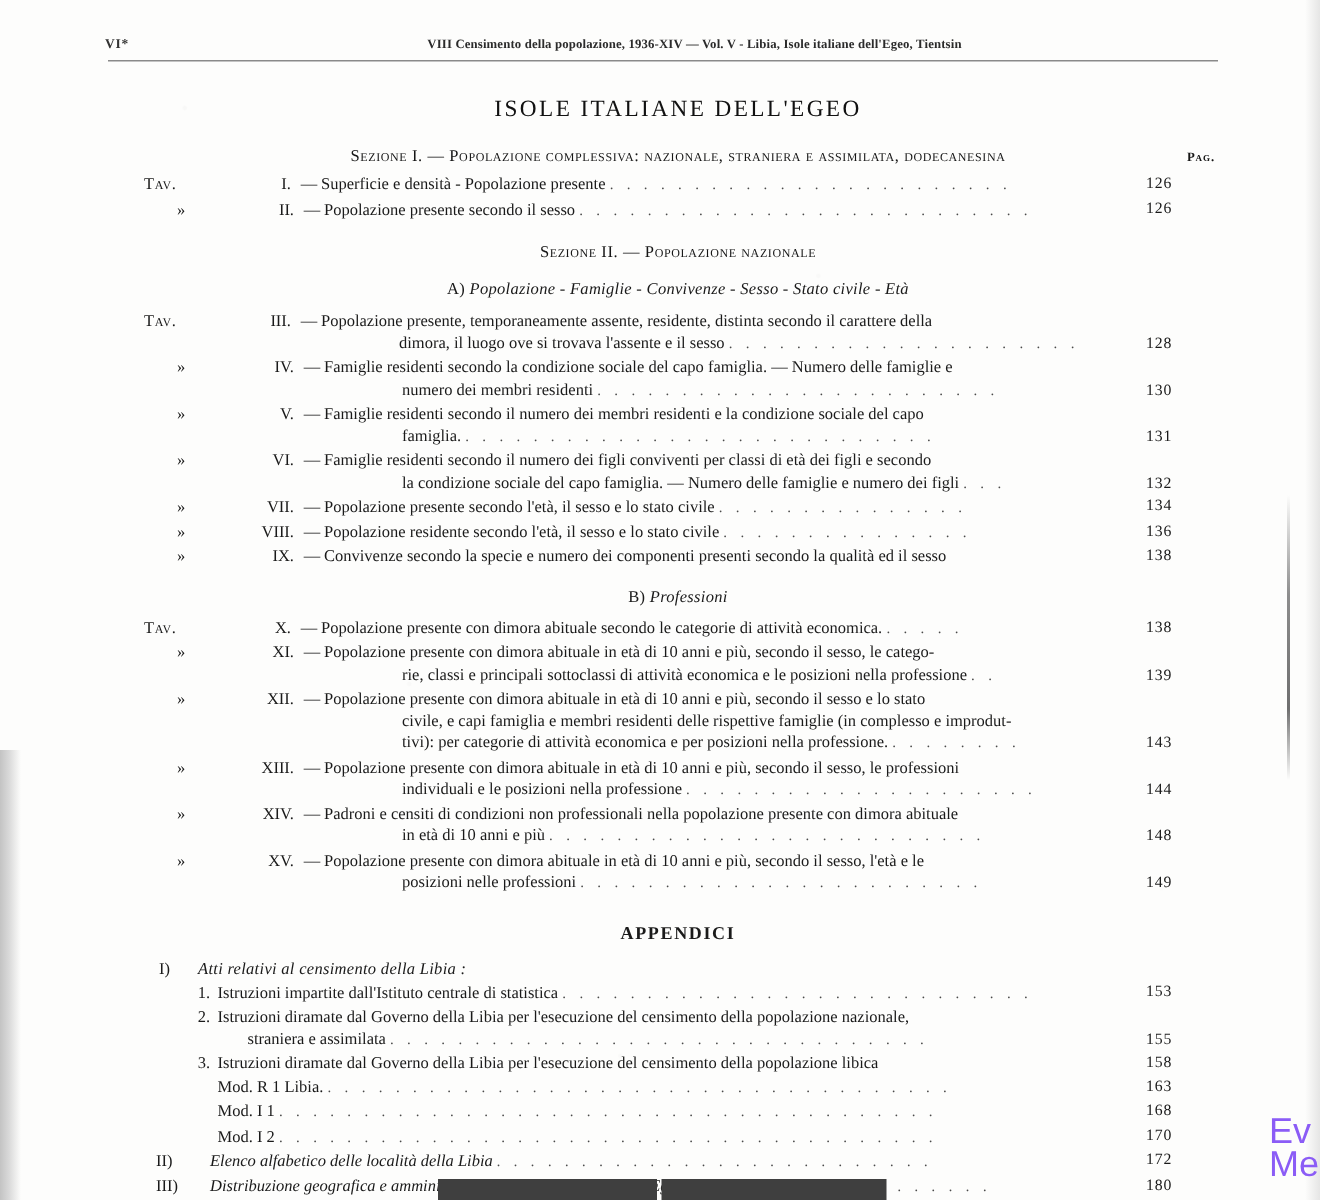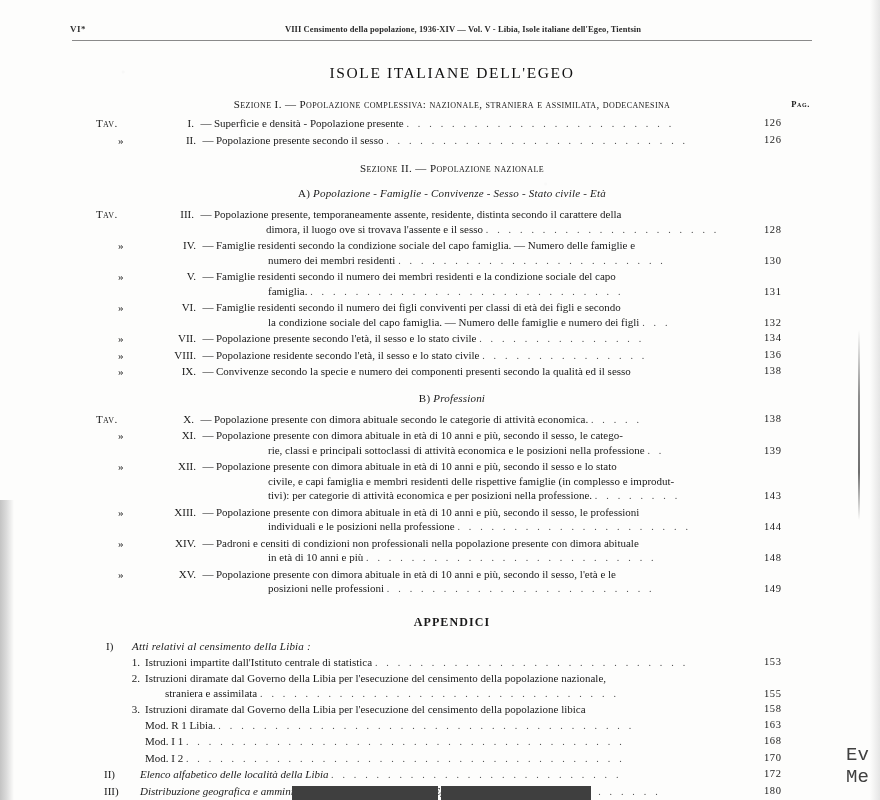--- a/index.html
+++ b/index.html
@@ -47,24 +47,24 @@
   .fold-line {
     position: absolute;
     left: 858px; top: 330px;
     width: 2px; height: 190px;
     background: linear-gradient(to bottom, rgba(255,255,255,0), #8d8d8d 35%, #6f6f6f 75%, rgba(255,255,255,0));
     pointer-events: none;
   }
   .watermark {
     position: absolute;
     left: 846px; top: 744px;
-    font-family: Liberation Mono, monospace;
-    font-size: 19px;
+    font-family: Liberation Sans, sans-serif;
+    font-size: 24px;
     line-height: 22px;
-    color: #404040;
+    color: #8b5cf6;
     white-space: pre;
     pointer-events: none;
   }
   .redaction {
     position: absolute;
     background: #3f3f3f;
     pointer-events: none;
   }
   .redaction.a { left: 292px; top: 786px; width: 146px; height: 14px; }
   .redaction.b { left: 441px; top: 786px; width: 150px; height: 14px; }

